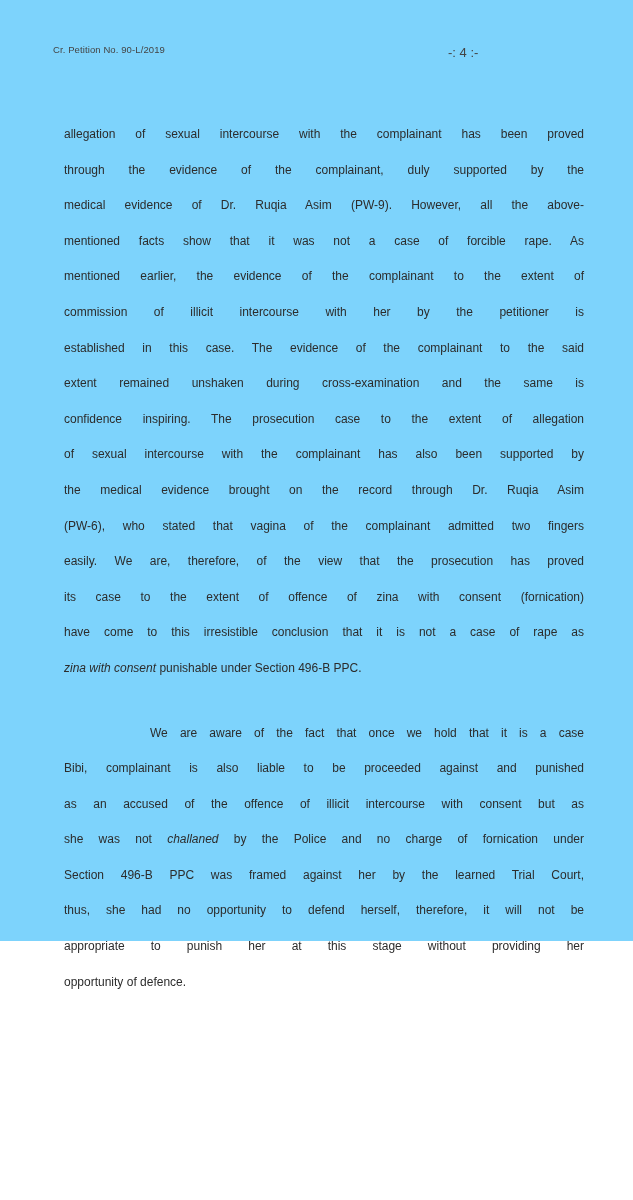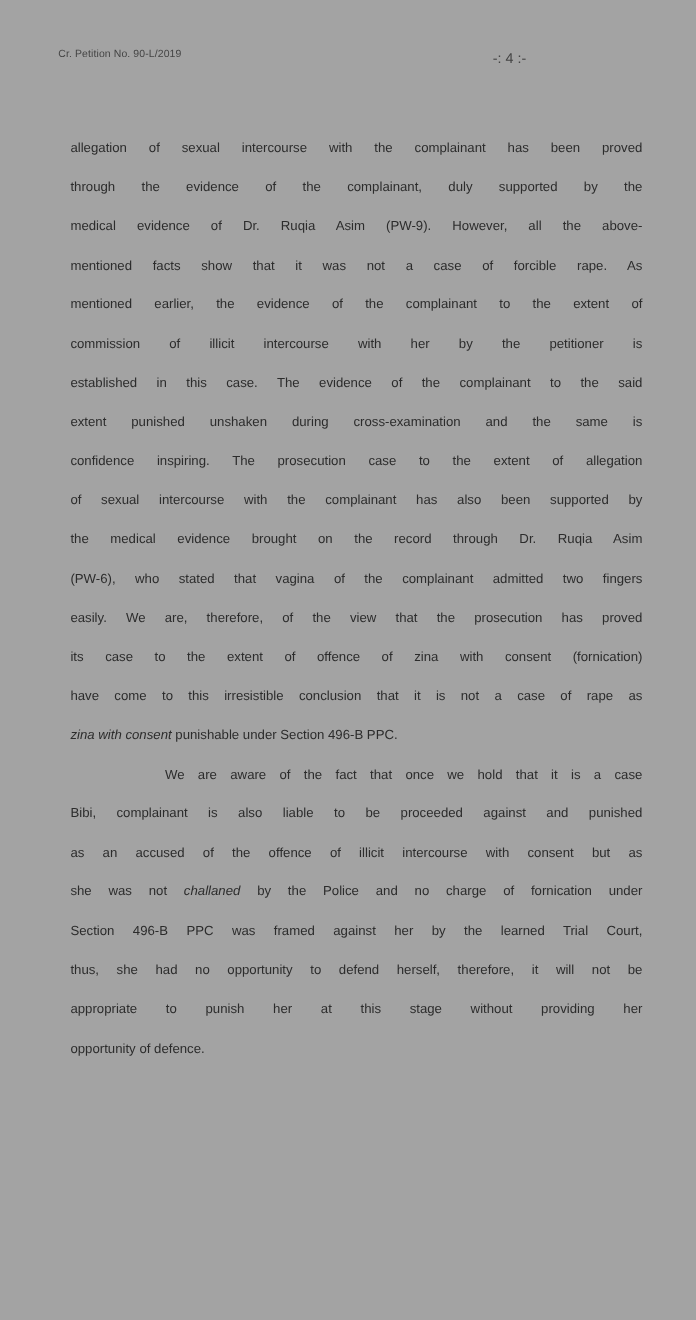--- a/index.html
+++ b/index.html
@@ -1,23 +1,23 @@
 <!DOCTYPE html>
 <html><head>
 <meta charset="utf-8">
 <style>
   html, body { margin: 0; padding: 0; background: #ffffff; }
   body { width: 633px; height: 1200px; position: relative; overflow: hidden; }
-  .page { position: absolute; left: 0; top: 0; width: 633px; height: 1200px; background: #a3a3a3; }
+  .page { position: absolute; left: 0; top: 0; width: 633px; height: 941px; background: #7dd3fc; }
   .hdr-left { position: absolute; left: 53px; top: 44px; font-family: "Liberation Sans", sans-serif; font-size: 9.5px; color: #444; letter-spacing: 0.1px; }
   .hdr-right { position: absolute; left: 448px; top: 45px; font-family: "Liberation Sans", sans-serif; font-size: 13px; color: #444; }
   .body { position: absolute; left: 64px; top: 124px; width: 520px; font-family: "Liberation Sans", sans-serif; font-size: 12px; color: #2c2c2c; }
   .ln { height: 35.6px; line-height: 20px; text-align: justify; text-align-last: justify; white-space: nowrap; overflow: visible; }
   .ln.last { text-align-last: left; }
-  .ln.indent { padding-left: 86px; }
+  .ln.indent { padding-left: 86px; margin-top: 29px; }
   .ln span.j { display: block; width: 100%; text-align: justify; text-align-last: justify; white-space: normal; }
   .ln.last span.j { text-align-last: left; }
   .ln.indent span.j { width: calc(100% - 0px); }
   em { font-style: italic; }
 </style>
 </head>
 <body>
 
 <div class="page">
   <div class="hdr-left">Cr. Petition No. 90-L/2019</div>
@@ -41,21 +41,21 @@
       <div class="ln">
           <span class="j">mentioned earlier, the evidence of the complainant to the extent of</span>
         </div>
       <div class="ln">
           <span class="j">commission of illicit intercourse with her by the petitioner is</span>
         </div>
       <div class="ln">
           <span class="j">established in this case. The evidence of the complainant to the said</span>
         </div>
       <div class="ln">
-          <span class="j">extent punished unshaken during cross-examination and the same is</span>
+          <span class="j">extent remained unshaken during cross-examination and the same is</span>
         </div>
       <div class="ln">
           <span class="j">confidence inspiring. The prosecution case to the extent of allegation</span>
         </div>
       <div class="ln">
           <span class="j">of sexual intercourse with the complainant has also been supported by</span>
         </div>
       <div class="ln">
           <span class="j">the medical evidence brought on the record through Dr. Ruqia Asim</span>
         </div>

